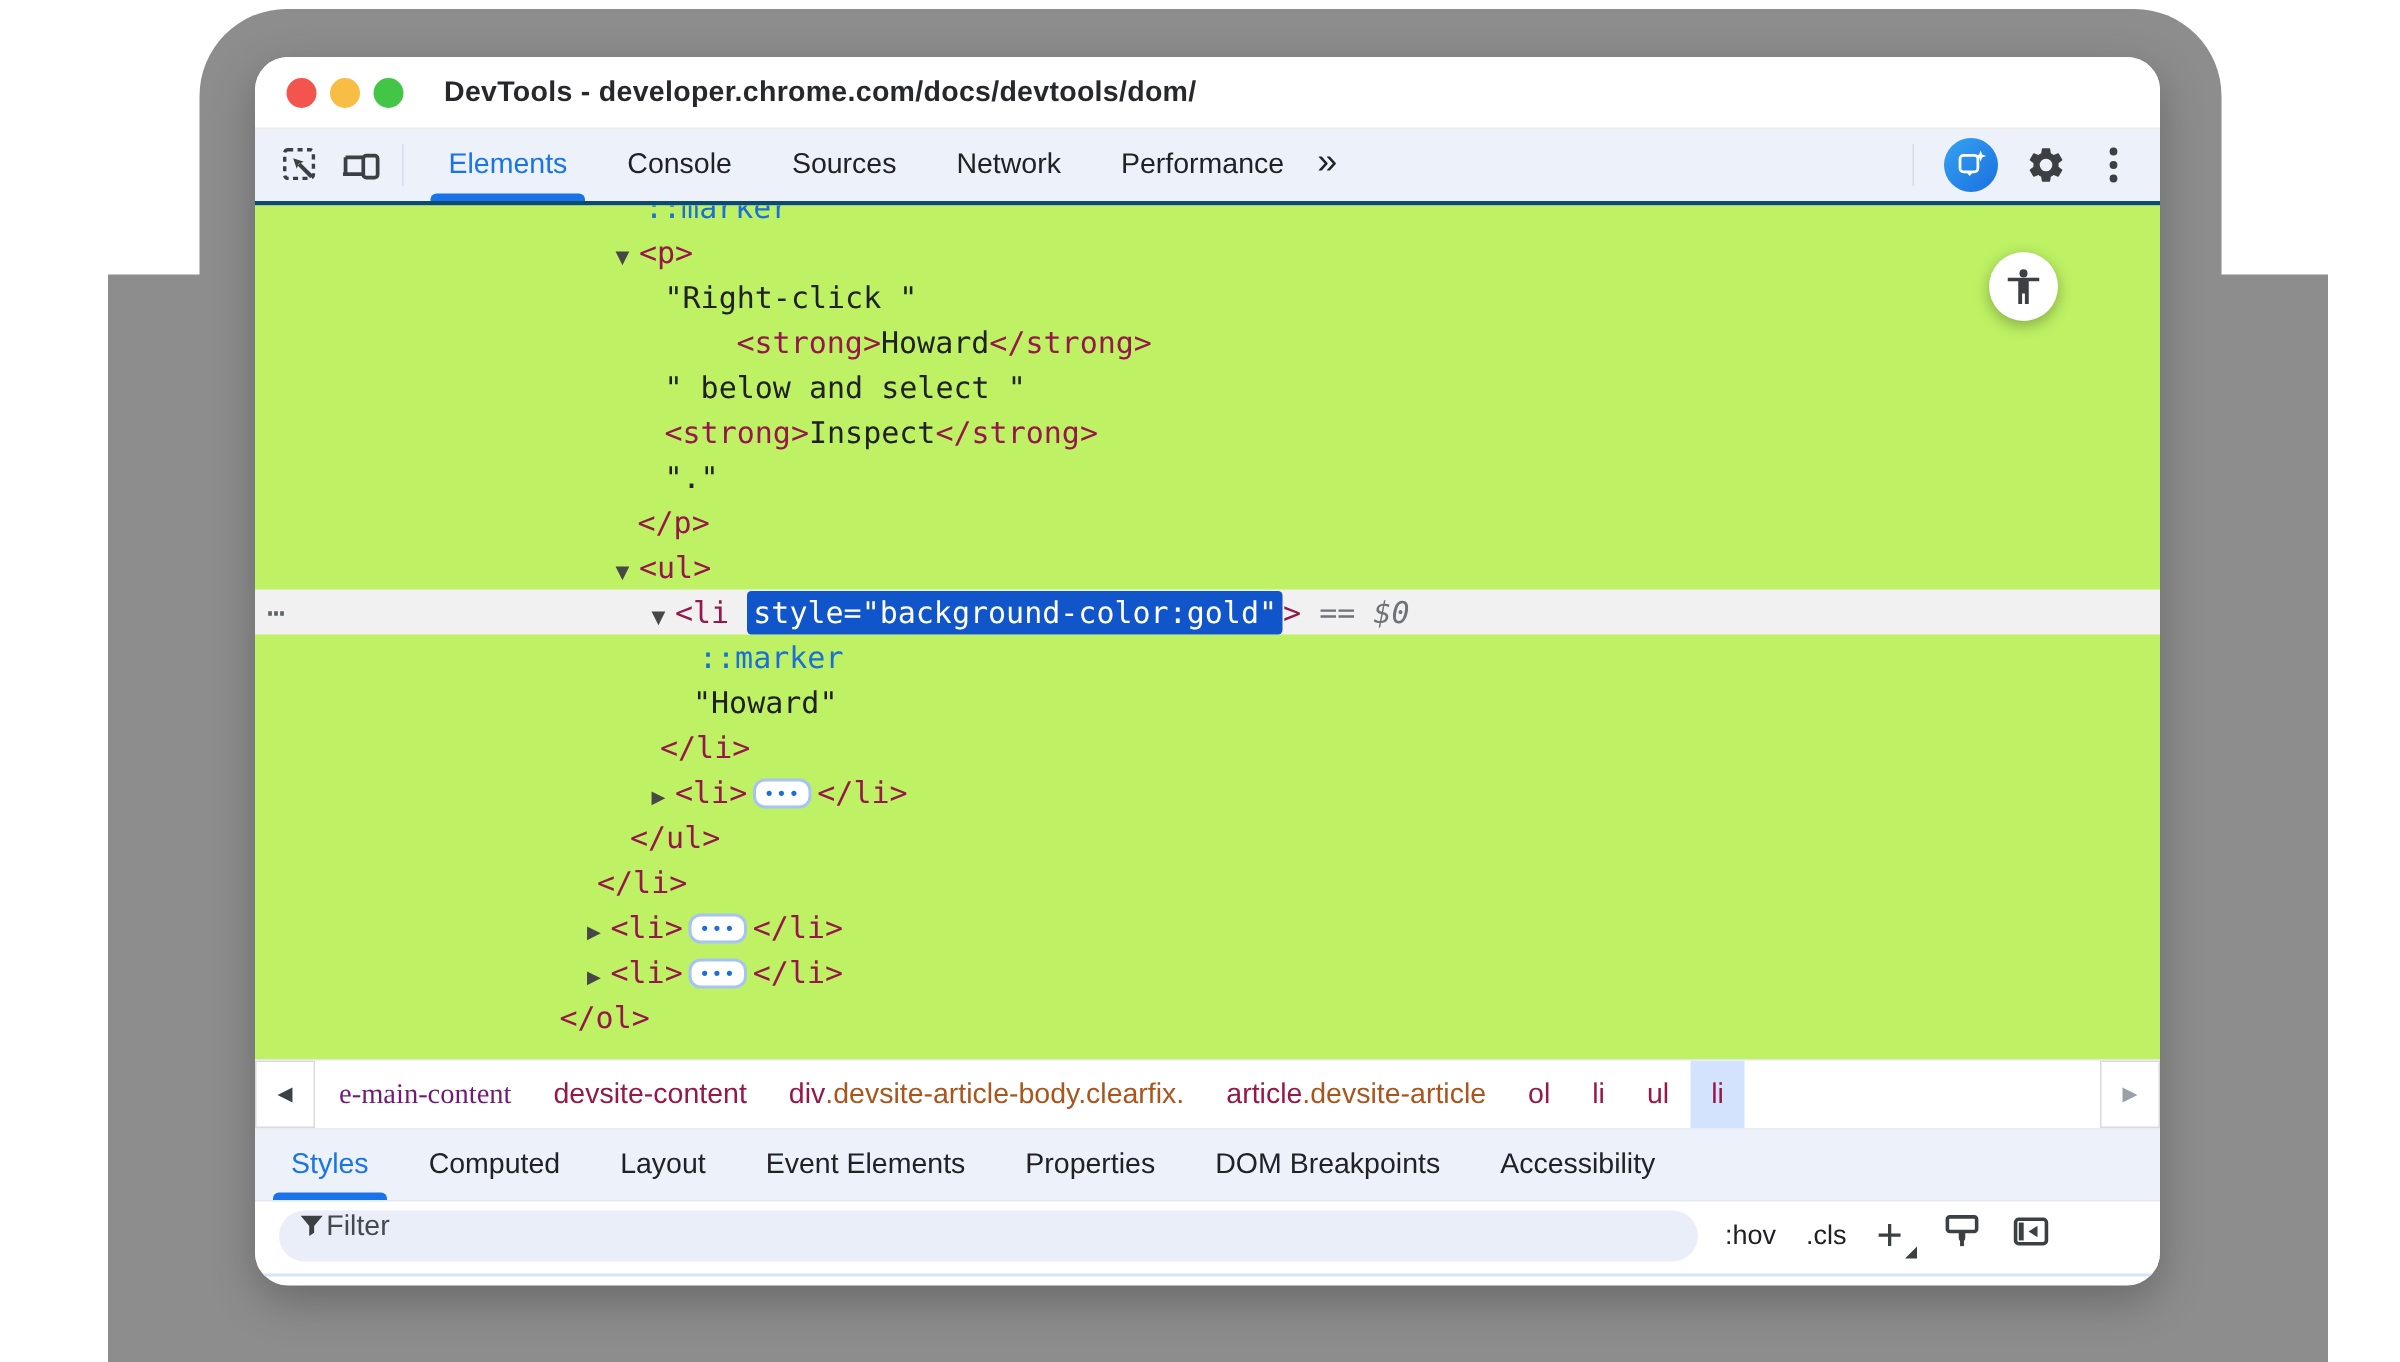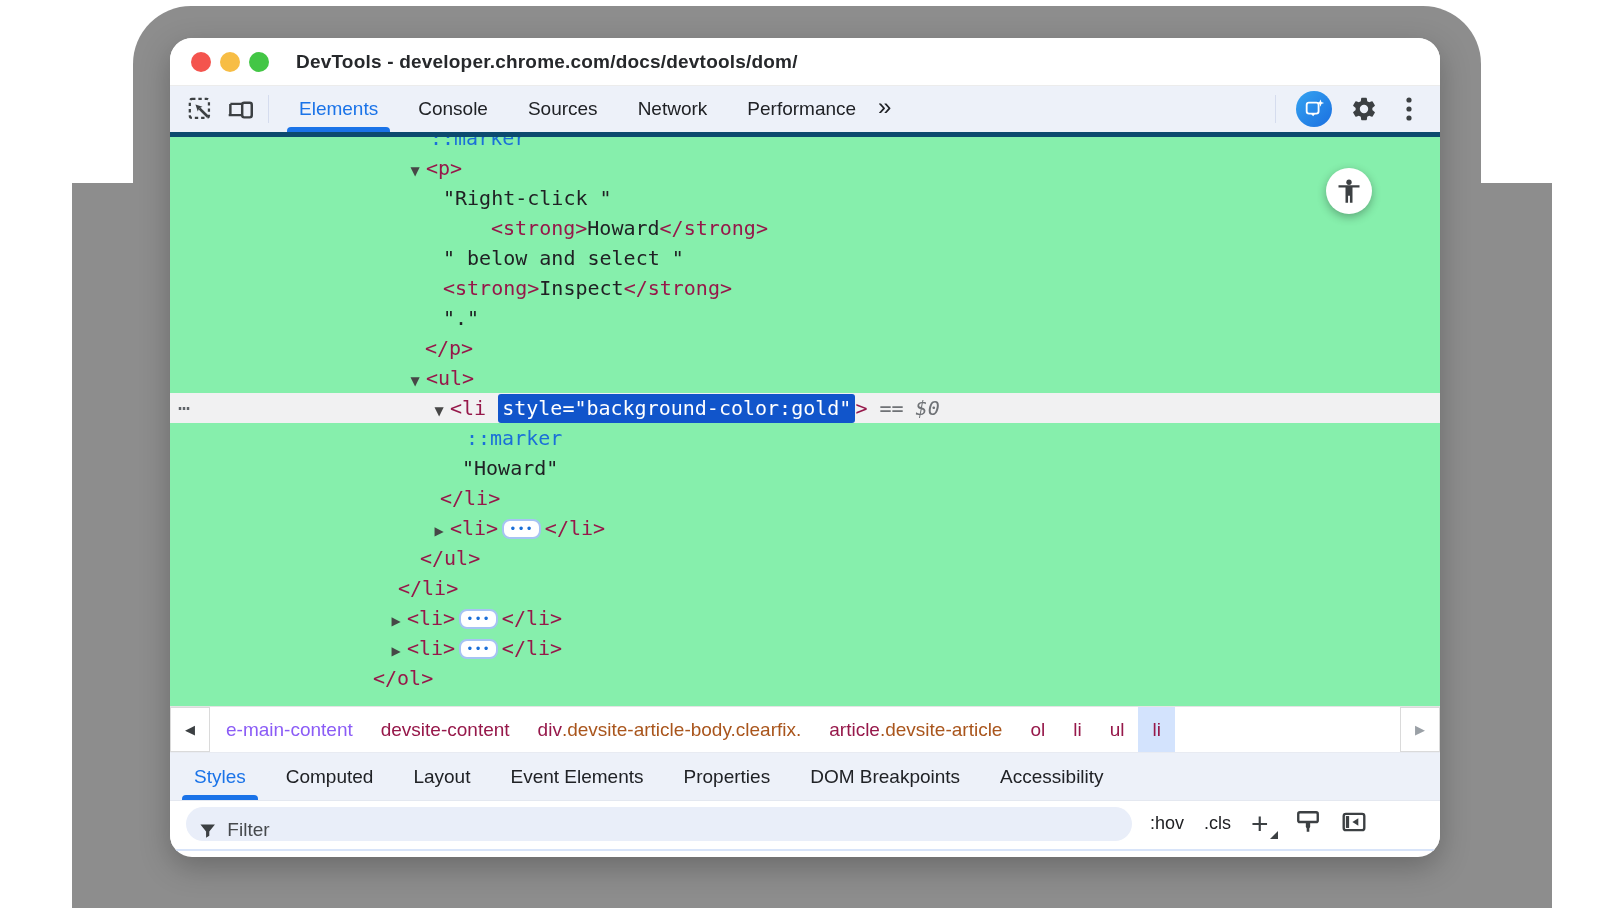--- a/index.html
+++ b/index.html
@@ -17,37 +17,37 @@
   .window { position:absolute; left:170px; top:38px; width:1270px; height:819px;
             background:#fff; border-radius:22px; overflow:hidden; z-index:2;
             box-shadow:0 10px 30px rgba(0,0,0,.25); }
 
   .titlebar { height:48px; background:#fff; border-bottom:1px solid #ececec;
               display:flex; align-items:center; padding-left:12px; }
   .light { width:20px; height:20px; border-radius:50%; margin-left:9px; }
   .light.red{ background:#f4544e; } .light.yellow{ background:#f7bd45; } .light.green{ background:#43c645; }
   .title { font-size:19px; font-weight:700; color:#26282b; margin-left:27px; letter-spacing:.2px; }
 
-  .toolbar { height:51px; background:#edf1f9; border-bottom:5px solid #0c4a6e;
+  .toolbar { height:51px; background:#edf1f9; border-bottom:3px solid #0c4a6e;
              display:flex; align-items:center; padding:0 18px 0 10px; }
   .tbtn { display:flex; align-items:center; justify-content:center; width:40px; height:40px; flex:none; }
   .vdiv { width:1px; height:28px; background:#d5dcee; margin:0 8px; flex:none; }
   .tabs { display:flex; height:100%; margin-left:2px; }
   .tab  { display:flex; align-items:center; padding:0 20px; font-size:19px; color:#202226; position:relative; }
   .tab.active { color:#1a73e8; font-weight:500; }
   .tab.active::after { content:""; position:absolute; left:8px; right:8px; bottom:0; height:5px;
                        border-radius:4px 4px 0 0; background:#1a73e8; }
   .more-tabs { font-size:24px; color:#202226; padding:0 8px 4px 2px; letter-spacing:1px; }
   .right-icons { margin-left:auto; display:flex; align-items:center; gap:12px; }
   .ai-circle { width:36px; height:36px; border-radius:50%;
                background:linear-gradient(135deg,#35a3f1,#1a6fe0);
                display:flex; align-items:center; justify-content:center; }
 
   
-  .tree { position:relative; height:569px; overflow:hidden; background:#86efac;
+  .tree { position:relative; height:569px; overflow:hidden; background:#bef264;
           font-family:"DejaVu Sans Mono", monospace; font-size:20px; color:#202124; }
   .row { height:30px; line-height:30px; white-space:pre; position:relative; }
   .row.first { margin-top:-14px; }
   .row.selected { background:#f1f1f2; }
   .gutter { position:absolute; left:8px; top:0; color:#5f6368; font-size:20px; }
   .arrow { display:inline-block; width:22px; text-align:center; color:#474747; font-size:12px;
            font-family:"DejaVu Sans", sans-serif; }
   .tok-tag    { color:#96184a; }
   .tok-text   { color:#202124; }
   .tok-pseudo { color:#1a6fd8; }
@@ -66,31 +66,31 @@
   
   .crumbs { height:46px; border-top:1px solid #e4e4e4; background:#fff; display:flex; align-items:stretch; }
   .crumb-btn { width:40px; flex:none; border:1px solid #dadada; background:#fff;
                display:flex; align-items:center; justify-content:center; font-size:13px;
                font-family:"DejaVu Sans", sans-serif; }
   .crumb-btn.left  { color:#3c4043; }
   .crumb-btn.right { color:#9aa0a6; }
   .crumb-list { flex:1; display:flex; align-items:stretch; overflow:hidden; padding-left:2px; }
   .crumb { display:flex; align-items:center; padding:0 14px; font-size:19px; white-space:nowrap; }
   .crumb.selected { background:#d3e3fd; }
-  .c-plain { color:#8b5cf6; } .c-tag { color:#96184a; } .c-class { color:#a9551c; }
+  .c-plain { color:#701a75;font-family:Liberation Serif, serif; } .c-tag { color:#96184a; } .c-class { color:#a9551c; }
 
   
   .tabs2 { height:48px; background:#edf1f9; border-top:1px solid #e8ebf2;
            display:flex; align-items:stretch; padding-left:4px; }
 
   
   .filterbar { height:46px; background:#fff; border-top:1px solid #e4e8f0;
                display:flex; align-items:center; padding:0 16px; }
   .pill { width:946px; height:34px; flex:none; background:#e9eef9; border-radius:17px;
-          display:flex; align-items:flex-end; padding:0 12px; gap:10px; }
+          display:flex; align-items:flex-start; padding:0 12px; }
   .pill input { border:none; outline:none; background:transparent; font-size:19px;
                 color:#202124; width:100%; font-family:inherit; }
   .pill input::placeholder { color:#46494d; opacity:1; }
   .fctls { display:flex; align-items:center; gap:20px; margin-left:18px; }
   .hovcls { font-size:18px; font-weight:500; color:#202124; }
   .plus { position:relative; font-size:30px; font-weight:400; color:#3c4043; line-height:24px; padding-right:6px; }
   .plus::after { content:""; position:absolute; right:-3px; bottom:-3px;
                  border-left:8px solid transparent; border-bottom:8px solid #3c4043; }
   .bottom-line { position:absolute; left:0; right:0; bottom:6px; height:2px; background:#d8e4f9; }
 </style>

